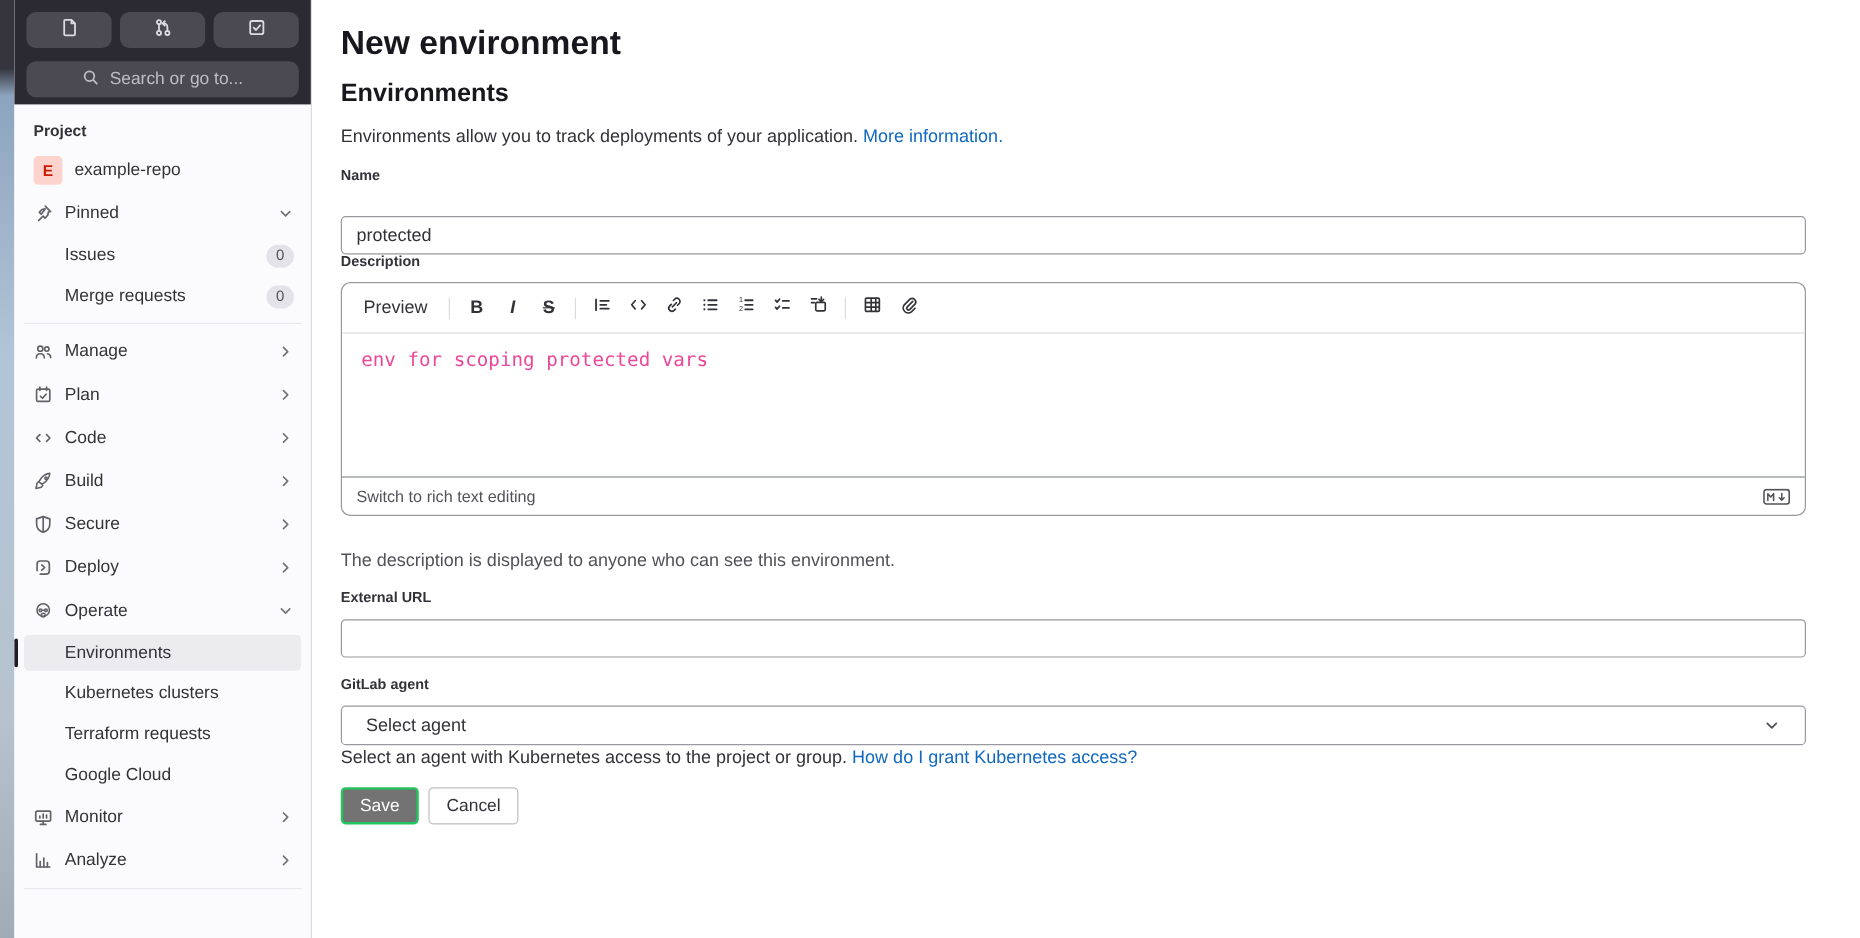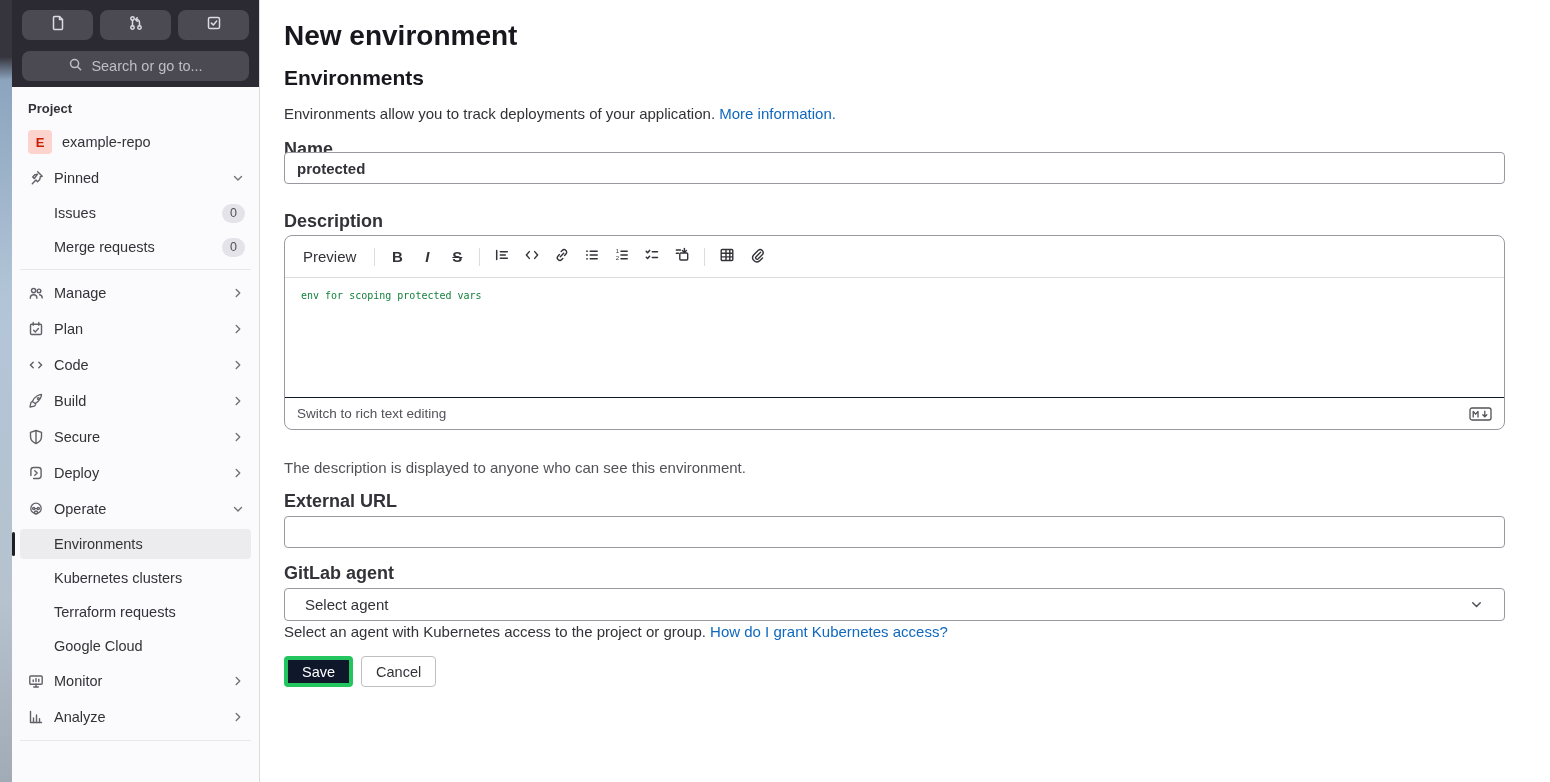--- a/index.html
+++ b/index.html
@@ -42,59 +42,59 @@
     justify-content:center; flex:none; }
   .sb-divider { height:1px; background:#e8e7ec; margin:5px 8px; }
 
   
   .main { position:absolute; left:260px; top:0; right:0; height:782px; background:#fff; }
   .main > * { position:absolute; }
   .page-title { left:24px; top:20px; font-size:28px; font-weight:700; color:#18171d; }
   .section-title { left:24px; top:66px; font-size:21px; font-weight:700; color:#18171d; }
   .intro { left:24px; top:105px; font-size:15px; }
   a.lnk { color:#1068bf; text-decoration:none; cursor:pointer; }
-  .f-label { left:24px; font-size:18px; font-weight:700; color:#333238; }
+  .f-label { left:24px; font-size:12px; font-weight:700; color:#333238; }
   .t-name  { top:139px; } .t-desc { top:211px; } .t-url { top:491px; } .t-agent { top:563px; }
   .text-input { left:24px; width:1221px; height:32px; border:1px solid #9a999f;
     border-radius:4px; padding:0 12px; font-size:15px; color:#333238;
     font-family:"Liberation Sans", sans-serif; background:#fff; outline:none; }
-  .i-name { top:152px;font-weight:bold; } .i-url { top:516px; }
+  .i-name { top:180px; } .i-url { top:516px; }
 
   .editor { left:24px; top:235px; width:1221px; height:195px; border:1px solid #9a999f;
     border-radius:8px; background:#fff; }
   .ed-toolbar { display:flex; align-items:center; height:42px; padding:0 10px;
     border-bottom:1px solid #dcdcde; gap:2px; }
   .tb-preview { font-size:15px; color:#333238; padding:0 10px 0 8px; cursor:pointer; }
   .tb-btn { width:28px; height:28px; border-radius:4px; display:flex; align-items:center;
     justify-content:center; color:#333238; cursor:pointer; }
   .tb-sep { width:1px; height:18px; background:#dcdcde; margin:0 6px; }
   .glyph-b { font-weight:800; font-size:15px; }
   .glyph-i { font-style:italic; font-size:15px; font-weight:600; }
   .glyph-s { font-size:15px; font-weight:600; text-decoration:line-through; }
   .ed-textarea { display:block; width:100%; height:145px; border:none; resize:none; outline:none;
     padding:12px 16px; font-family:"DejaVu Sans Mono","Liberation Mono",monospace;
-    font-size:10px; color:#15803d; background:transparent; }
+    font-size:16px; color:#ec4899; background:transparent; }
   .ed-footer { position:absolute; left:0; right:0; bottom:0; height:32px;
     border-top:1px solid #0f172a; display:flex; align-items:center; padding:0 12px;
     font-size:13.5px; color:#535158; border-radius:0 0 8px 8px; }
   .switch-link { cursor:pointer; }
   .md-badge { margin-left:auto; color:#535158; display:flex; cursor:pointer; }
 
   .help-text { left:24px; font-size:15px; color:#535158; }
   .h-desc { top:459px; } .h-agent { top:623px; color:#333238; }
 
   .agent-select { left:24px; top:588px; width:1221px; height:33px; border:1px solid #9a999f;
     border-radius:4px; background:#fff; display:flex; align-items:center; padding:0 20px;
     font-size:15px; color:#333238; cursor:pointer; }
   .agent-select .chev { color:#535158; }
 
   .actions { left:24px; top:656px; display:flex; gap:8px; }
   .btn { height:31px; padding:0 14px; border-radius:4px; font-size:14.5px;
     font-family:"Liberation Sans", sans-serif; cursor:pointer; display:flex; align-items:center; }
-  .btn-save { background:#0f172a; color:#fff; border:4px solid #22c55e;text-align:center; }
+  .btn-save { background:#737373; color:#fff; border:2px solid #22c55e;text-align:center; }
   .btn-cancel { background:#fff; color:#333238; border:1px solid #bfbfc3; }
 </style>
 </head>
 <body>
 
 <div class="desktop-strip"></div>
 
 <div class="sidebar">
   <div class="sb-top">
     <div class="sb-shortcuts">

